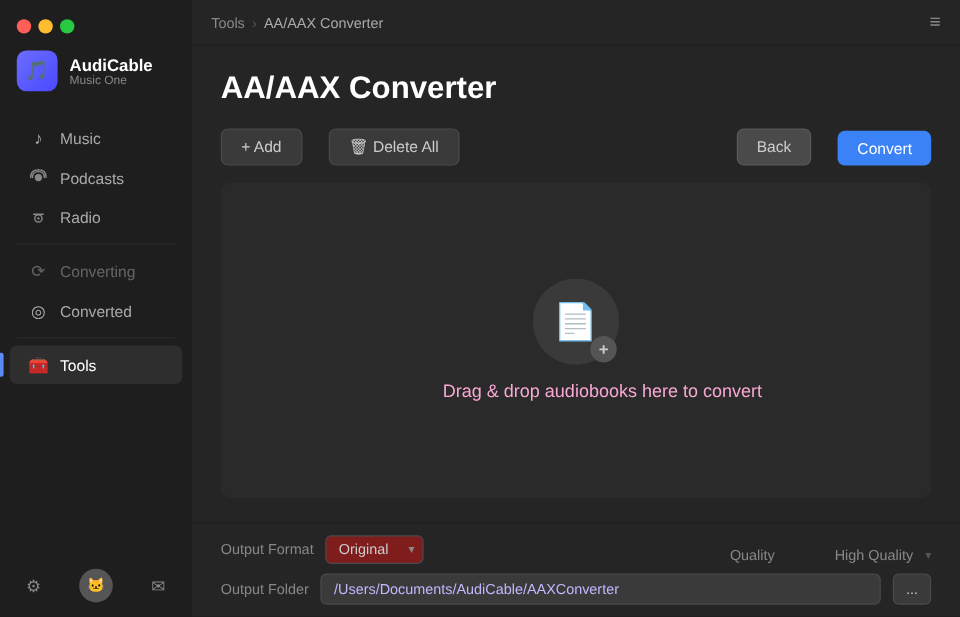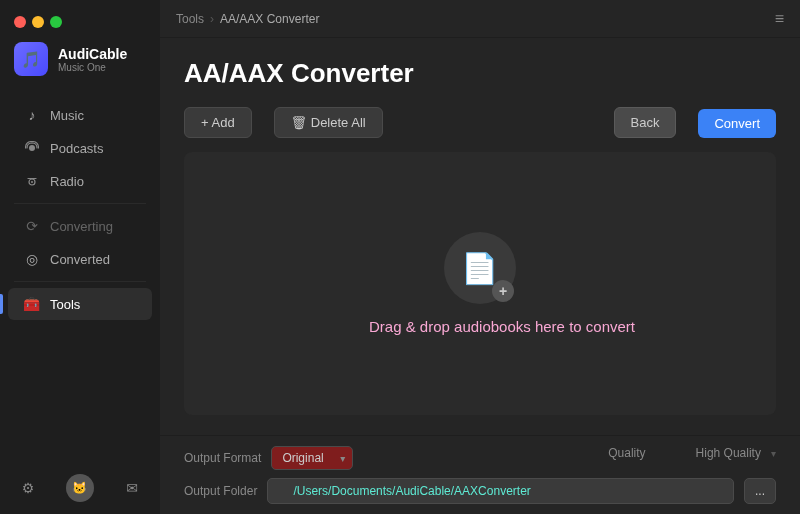--- a/index.html
+++ b/index.html
@@ -297,21 +297,21 @@
 
     .drop-text {
       color: #f9a8d4;
       font-size: 15px;
       padding-left: 44px;
     }
 
     .bottom-bar {
       padding: 10px 24px;
       display: flex;
-      align-items: flex-start;
+      align-items: flex-end;
       gap: 16px;
       border-top: 1px solid #1e1e1e;
       flex-wrap: wrap;
       row-gap: 8px;
     }
 
     .field-row {
       display: flex;
       align-items: center;
       gap: 10px;
@@ -364,23 +364,23 @@
       align-items: center;
       gap: 10px;
       width: 100%;
     }
 
     .folder-input {
       flex: 1;
       background: #3a3a3a;
       border: 1px solid #4a4a4a;
       border-radius: 5px;
-      color: #5eead4;
-      font-size: 12px;
-      padding: 5px 25px;
+      color: #c4b5fd;
+      font-size: 12px;
+      padding: 5px 10px;
       font-family: inherit;
     }
 
     .folder-browse-btn {
       background: #3a3a3a;
       border: 1px solid #4a4a4a;
       border-radius: 5px;
       color: #ccc;
       font-size: 12px;
       padding: 5px 10px;

